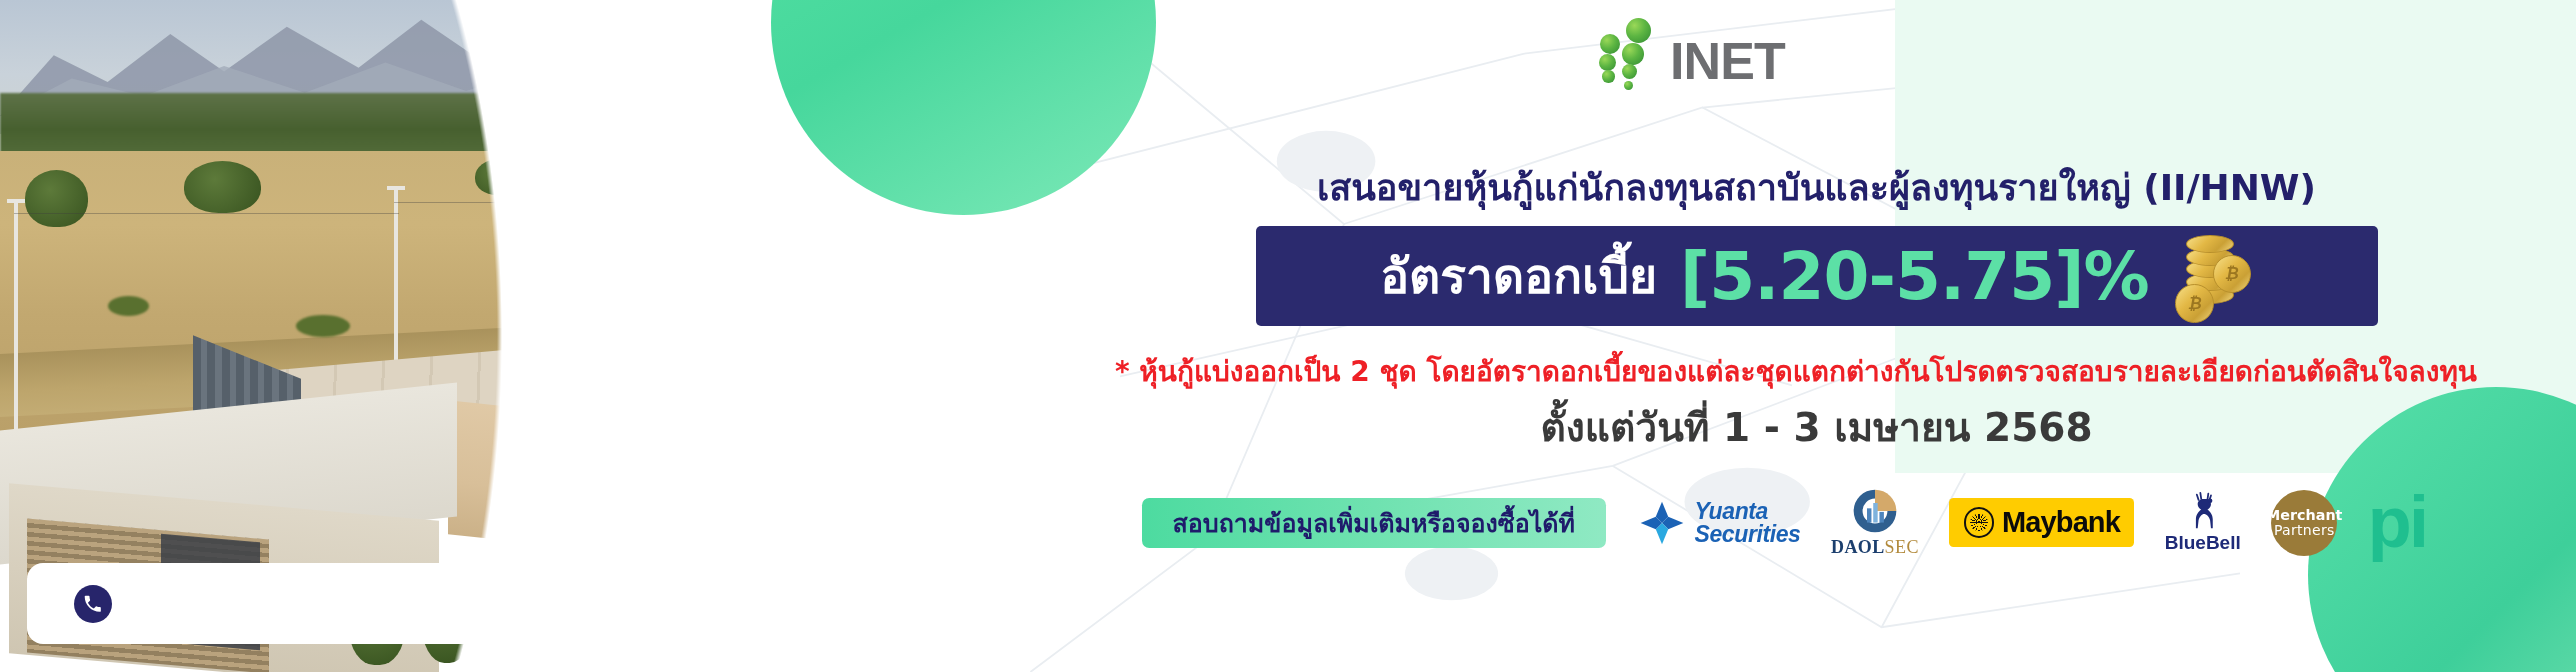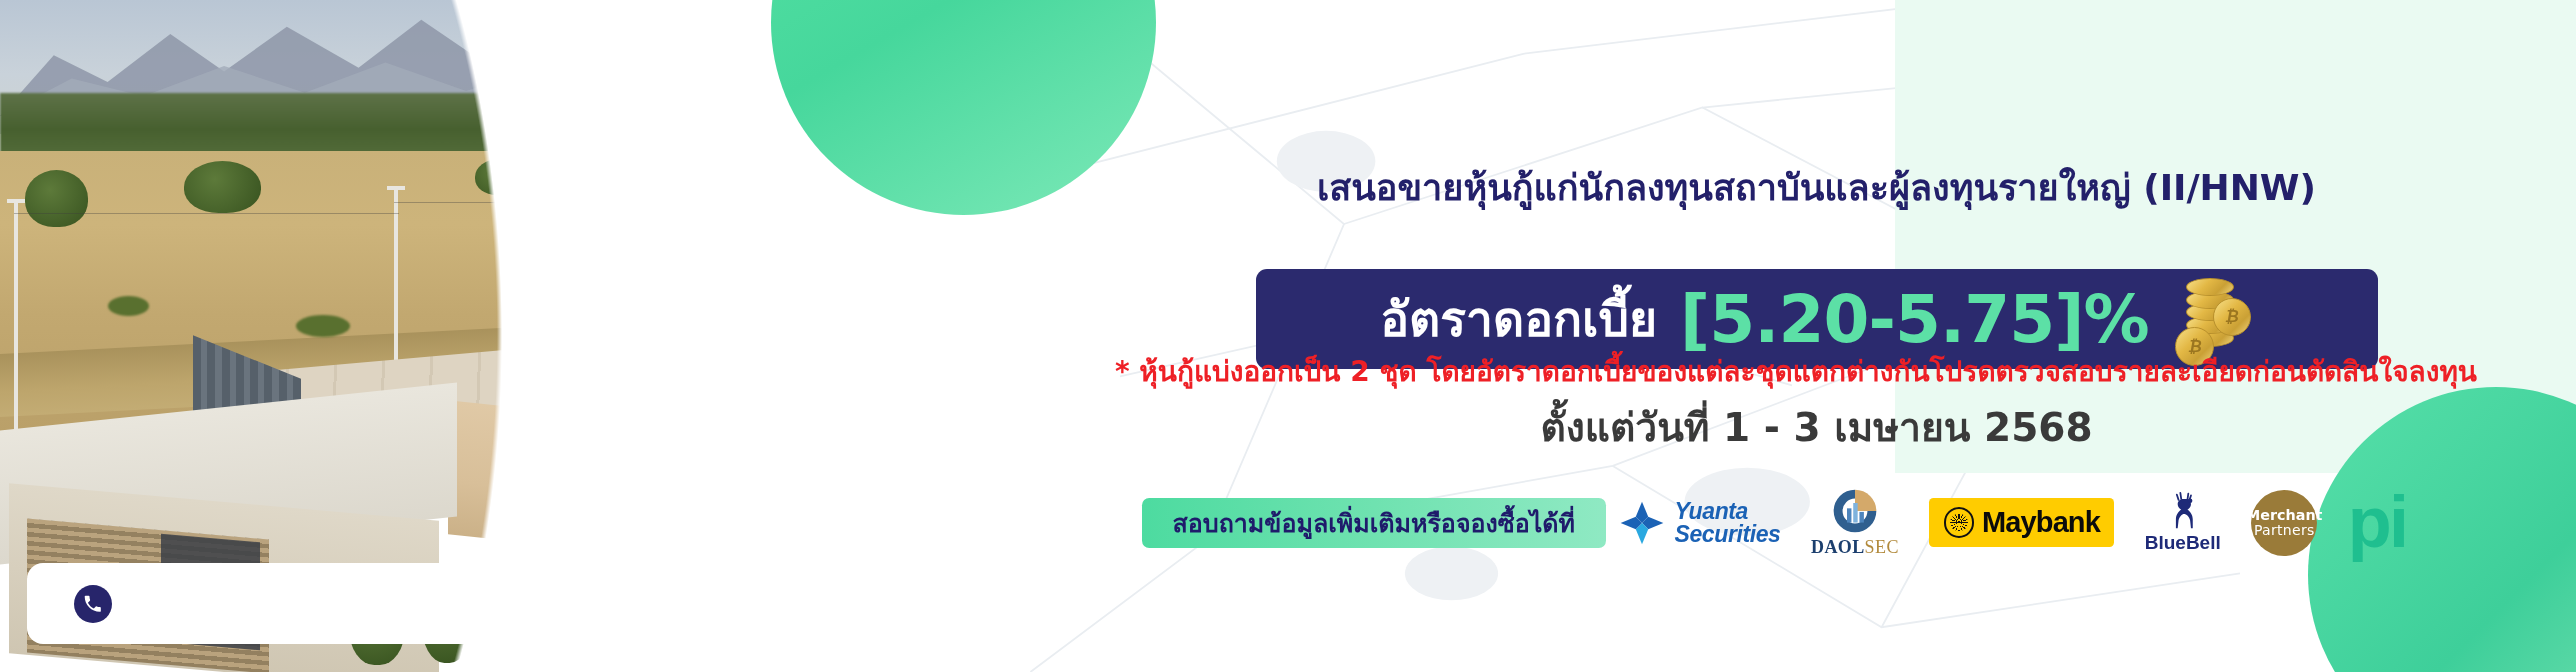--- a/index.html
+++ b/index.html
@@ -218,22 +218,22 @@
   }
   .subheadline {
     position:absolute; left:0; top:159px; width:100%;
     text-align:center; color:#23206a;
     font-size:36px; font-weight:700; white-space:nowrap;
   }
 
   
   .rate-box {
     position:absolute; left:199px; top:226px; width:1122px; height:100px;
-    background:#2b2a6e; border-radius:11px;
-    display:flex; align-items:center; justify-content:center; gap:23px;margin-top:43px;
+    background:#2b2a6e; border-radius:5px;
+    display:flex; align-items:center; justify-content:center; gap:23px;
   }
   .rate-label {
     font-size:48px; font-weight:700; color:#ffffff; white-space:nowrap;
   }
   .rate-value {
     font-size:66px; font-weight:700; color:#5ce0a6; white-space:nowrap; letter-spacing:-0.9px;
   }
   .coins { position:relative; width:82px; height:93px; flex:0 0 82px; }
   .coin {
     position:absolute; border-radius:50%;
@@ -250,21 +250,21 @@
   }
   
   .date-line {
     position:absolute; left:0; top:396px; width:100%;
     text-align:center; color:#3a3a3a; font-size:39px; font-weight:700; white-space:nowrap;
   }
 
   
   .bottom-row {
     position:absolute; left:85px; top:482px; width:1434px; height:81px;
-    display:flex; align-items:center; gap:12px;
+    display:flex; align-items:center; gap:32px;
   }
   .cta-btn {
     flex:0 0 auto; height:50px; padding:0 30.5px; border-radius:7.2px;
     background:linear-gradient(90deg,#4ddba0 0%,#6fe2b0 50%,#8fe9c3 100%);
     display:flex; align-items:center; justify-content:center;
     color:#1f1b6b; font-size:25px; font-weight:600; white-space:nowrap;
     border:none; cursor:pointer;
   }
   .partners { display:flex; align-items:center; gap:30.5px; }
   .partner { display:flex; align-items:center; height:72px; }
@@ -411,20 +411,32 @@
   <div class="contact-pill">
     <span class="phone-badge">
       <svg viewBox="0 0 24 24">
           <path d="M6.6 10.8c1.5 2.9 3.7 5.1 6.6 6.6l2.2-2.2c.3-.3.7-.4 1-.2 1.2.4 2.4.6 3.6.6.6 0 1 .4 1 1V20c0 .6-.4 1-1 1C10.6 21 3 13.4 3 4c0-.6.4-1 1-1h3.4c.6 0 1 .4 1 1 0 1.3.2 2.5.6 3.6.1.4 0 .8-.2 1l-2.2 2.2z"></path>
         </svg>
     </span>
   </div>
 
   <div class="content">
 
+    <div class="logo-wrap">
+      <div class="logo-dots">
+        <span style="left:30.5px;top:1.8px;width:25px;height:25px;"></span>
+        <span style="left:5.4px;top:18px;width:20px;height:20px;"></span>
+        <span style="left:27px;top:27px;width:21.5px;height:21.5px;"></span>
+        <span style="left:3.6px;top:38px;width:17px;height:17px;"></span>
+        <span style="left:27px;top:48px;width:15.2px;height:15.2px;"></span>
+        <span style="left:7.2px;top:54px;width:12.5px;height:12.5px;"></span>
+        <span style="left:29px;top:65px;width:9px;height:9px;"></span>
+      </div>
+      <div class="logo-text">INET</div>
+    </div>
 
     <div class="subheadline">เสนอขายหุ้นกู้แก่นักลงทุนสถาบันและผู้ลงทุนรายใหญ่ (II/HNW)</div>
 
     <div class="rate-box">
       <span class="rate-label">อัตราดอกเบี้ย</span>
       <span class="rate-value">[5.20-5.75]%</span>
       <span class="coins">
         <i class="coin" style="left:14.3px;top:56px;width:48px;height:18px;border-radius:50%;"></i>
         <i class="coin" style="left:14.3px;top:43px;width:48px;height:18px;border-radius:50%;"></i>
         <i class="coin" style="left:14.3px;top:30.5px;width:48px;height:18px;border-radius:50%;"></i>

